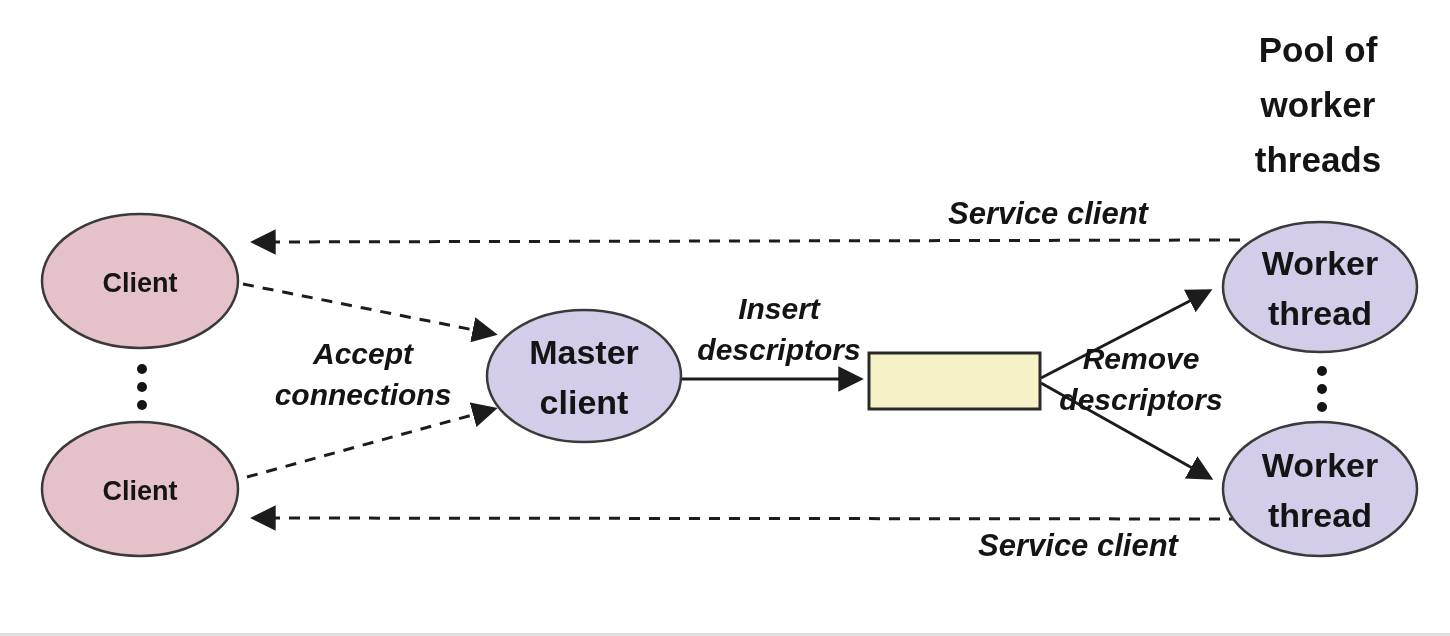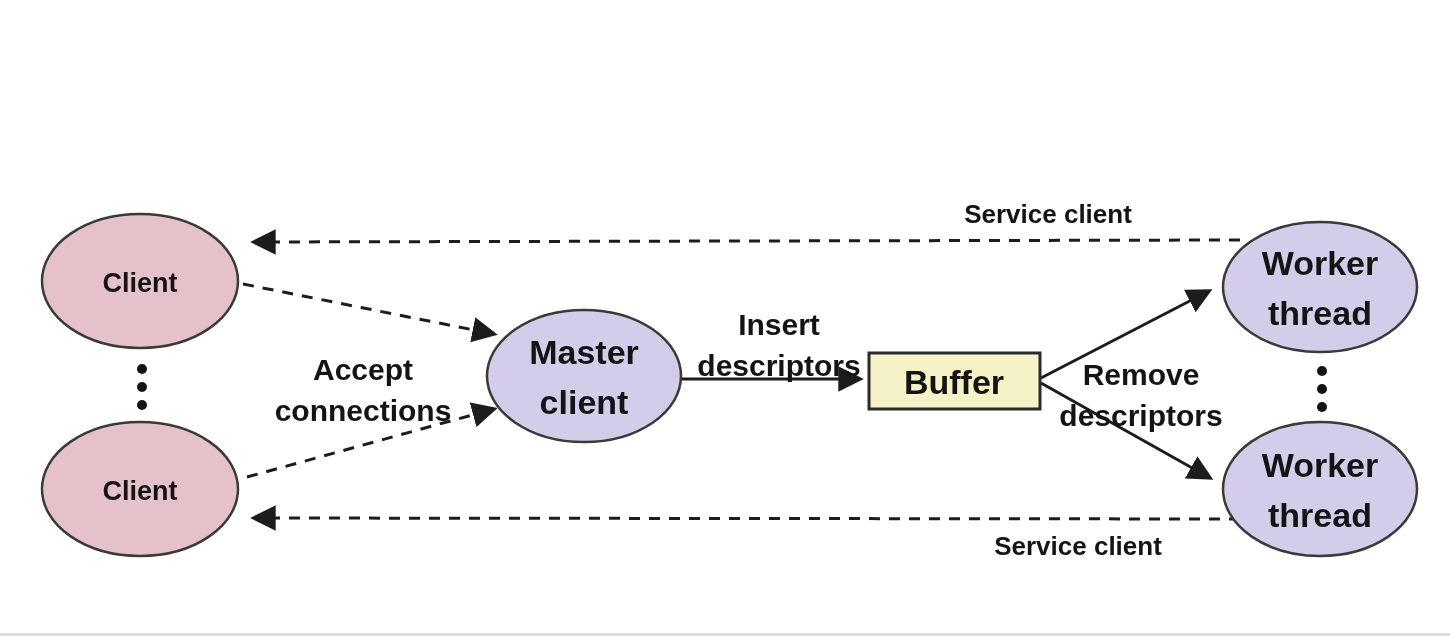--- a/index.html
+++ b/index.html
@@ -20,22 +20,22 @@
     transform: translate(-50%, -50%);
     text-align: center;
     white-space: pre-line;
     font-weight: bold;
     color: #141414;
   }
   .node-lbl   { font-size: 34px; line-height: 50px; letter-spacing: 0px; }
   .client-lbl { font-size: 27px; line-height: 40px; }
   .buffer-lbl { font-size: 34px; line-height: 40px; }
   .pool-lbl   { font-size: 35px; line-height: 55px; }
-  .arrow-lbl  { font-size: 30px; line-height: 41px; margin-top: 16px; }
-  .svc-lbl    { font-size: 26px; line-height: 34px; }
+  .arrow-lbl  { font-style: italic; font-size: 30px; line-height: 41px; }
+  .svc-lbl    { font-style: italic; font-size: 31px; line-height: 34px; }
   .shape-line { stroke: #1c1c1c; fill: none; }
 </style>
 </head>
 <body>
 
 <div id="canvas">
 
   <svg id="diagram-svg" width="1450" height="636" viewBox="0 0 1450 636">
     <defs>
       <marker id="ah" viewBox="0 0 10 10" refX="8.5" refY="5" markerWidth="8.5" markerHeight="8.5" orient="auto-start-reverse">
@@ -68,26 +68,28 @@
       <circle cx="1322" cy="371" r="5"></circle>
       <circle cx="1322" cy="389" r="5"></circle>
       <circle cx="1322" cy="407" r="5"></circle>
     </g>
   </svg>
 
   <div class="lbl client-lbl" style="left:140px; top:283px;">Client</div>
   <div class="lbl client-lbl" style="left:140px; top:491px;">Client</div>
   <div class="lbl node-lbl" style="left:584px; top:377px;">Master
 client</div>
-  <div class="lbl buffer-lbl" style="left:954px; top:382px;">Buffer</div>
   <div class="lbl node-lbl" style="left:1320px; top:288px;">Worker
 thread</div>
   <div class="lbl node-lbl" style="left:1320px; top:490px;">Worker
 thread</div>
 
+  <div class="lbl pool-lbl" style="left:1318px; top:104px;">Pool of
+worker
+threads</div>
   <div class="lbl svc-lbl" style="left:1048px; top:214px;">Service client</div>
   <div class="lbl svc-lbl" style="left:1078px; top:546px;">Service client</div>
   <div class="lbl arrow-lbl" style="left:363px; top:374px;">Accept
 connections</div>
   <div class="lbl arrow-lbl" style="left:779px; top:329px;">Insert
 descriptors</div>
   <div class="lbl arrow-lbl" style="left:1141px; top:379px;">Remove
 descriptors</div>
 </div>
 

